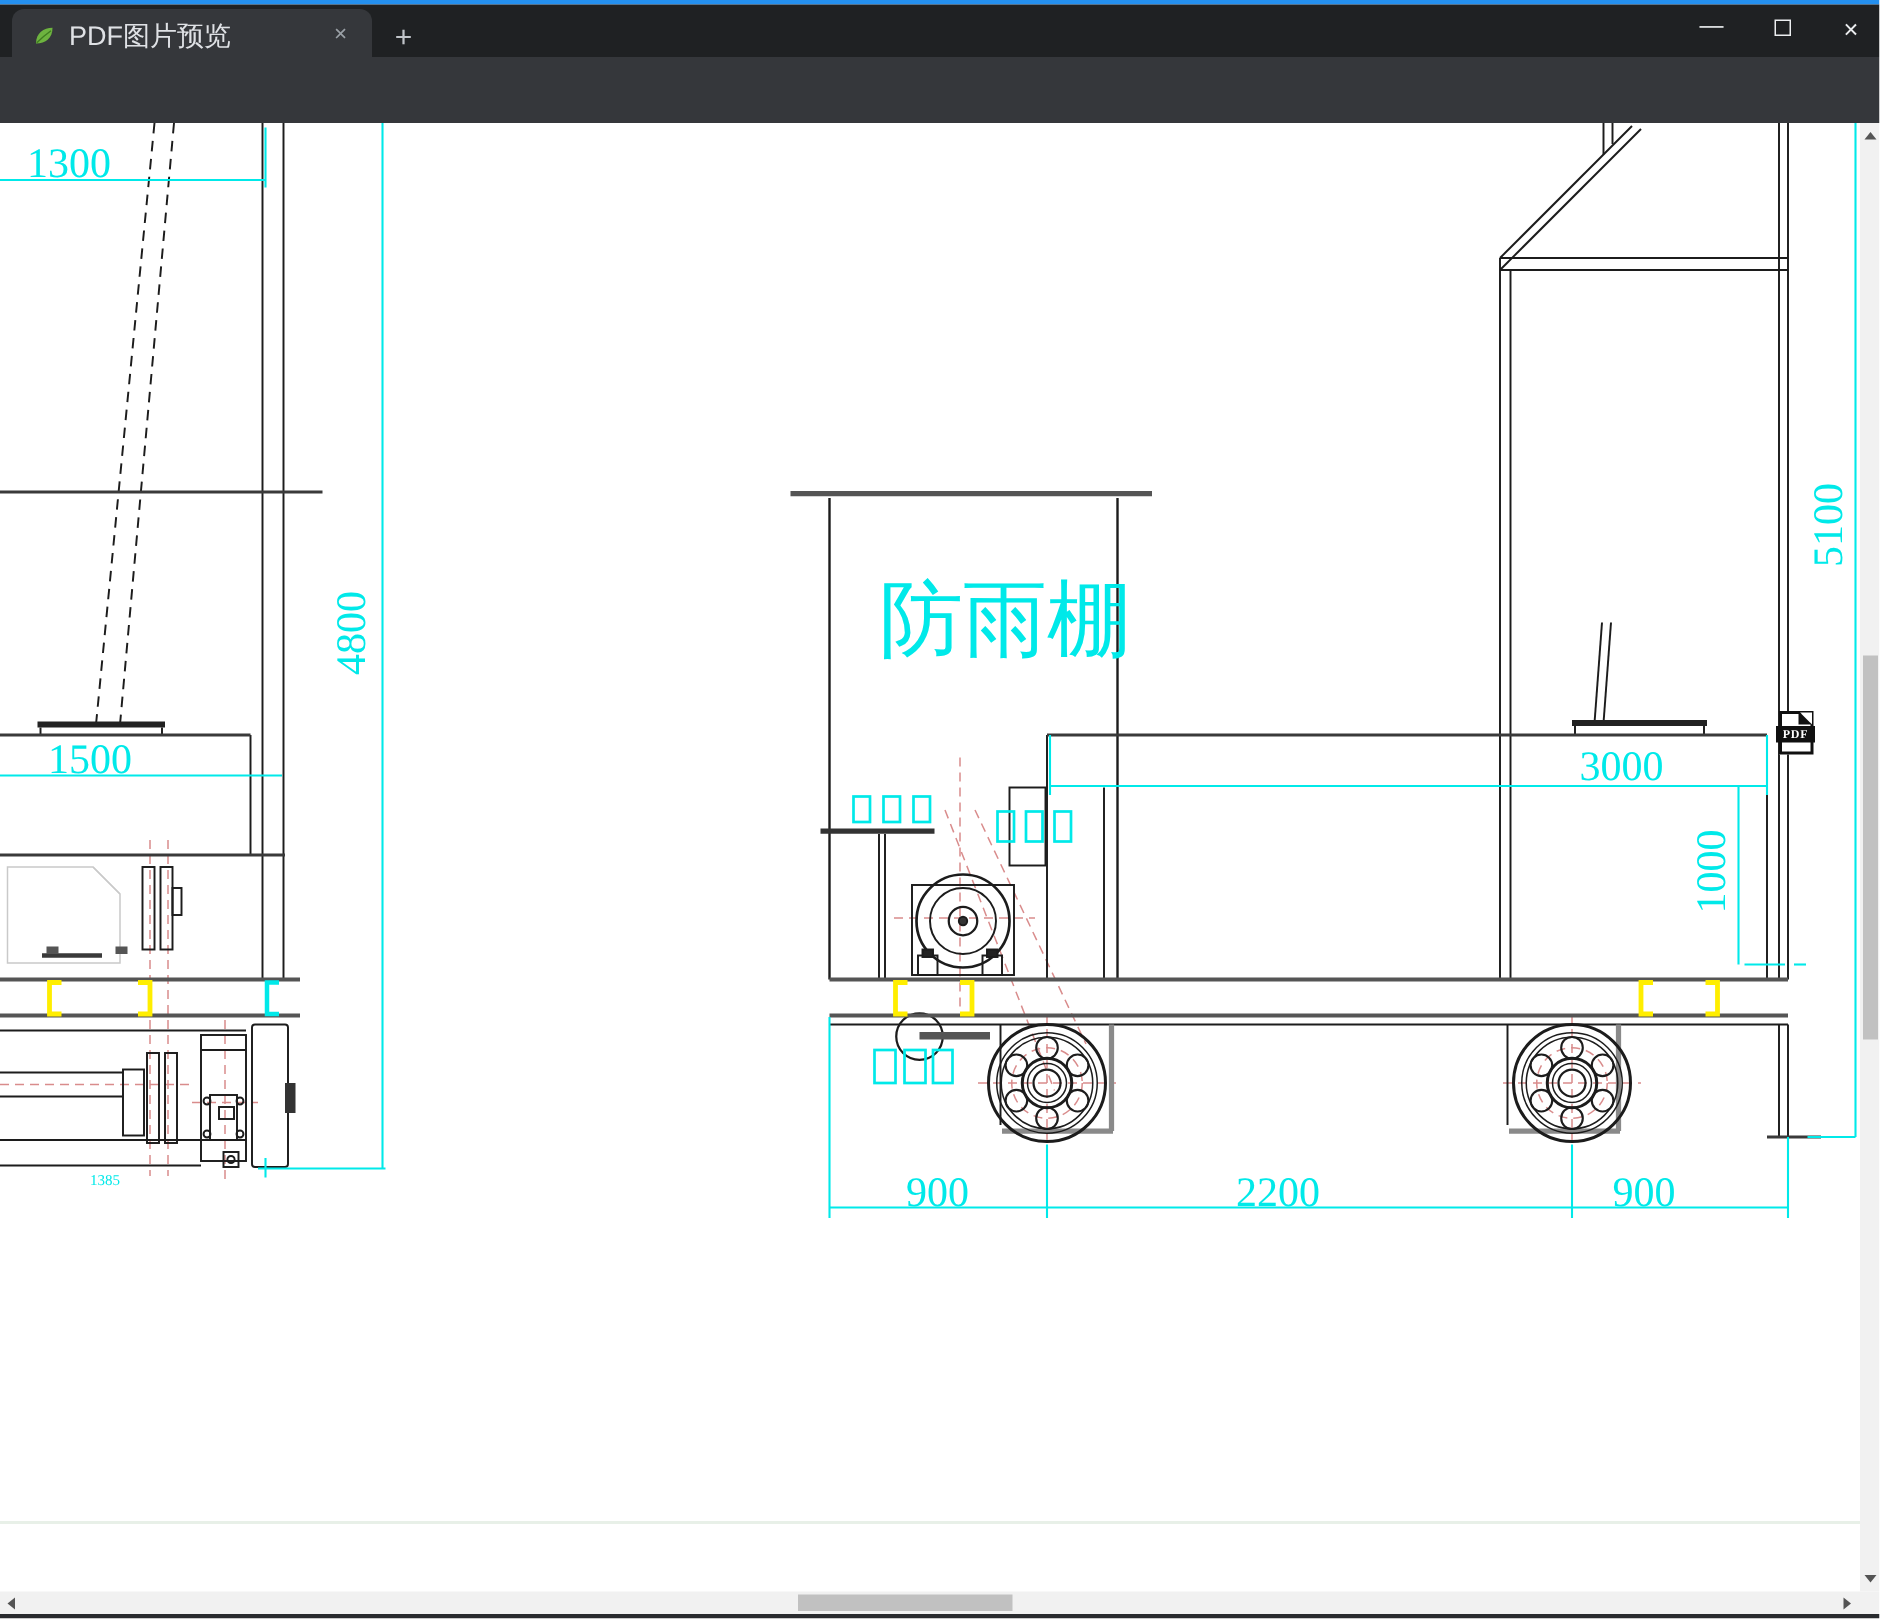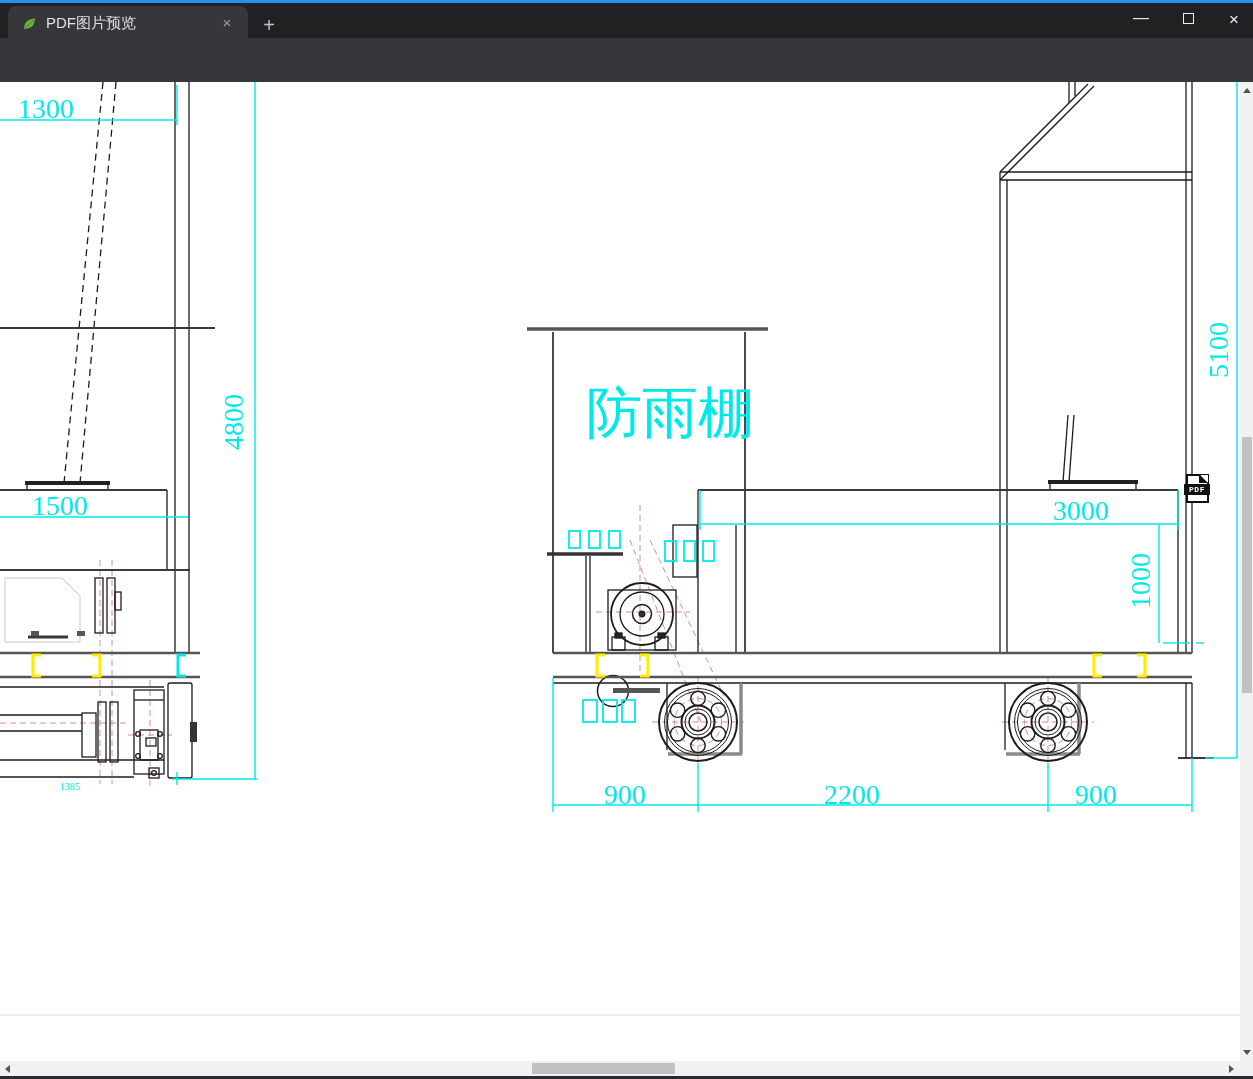--- a/index.html
+++ b/index.html
@@ -7,21 +7,21 @@
               font-family:"Liberation Sans", sans-serif; }
   .abs { position:absolute; }
   #window { position:relative; width:1253px; height:1079px; background:#fff; }
 
   
   #accent-bar { left:0; top:0; width:1253px; height:3px; background:#2490ef; }
   #tabstrip { left:0; top:3px; width:1253px; height:35px; background:#1f2123; }
   #tab { left:8px; top:3px; width:240px; height:35px; background:#35373b;
          border-radius:8px 8px 0 0; display:flex; align-items:center; }
   #tab-favicon { width:16px; height:16px; margin-left:13px; flex:none; }
-  #tab-title { color:#dfe1e5; font-size:15px; margin-left:9px; white-space:nowrap;
+  #tab-title { color:#dfe1e5; font-size:18px; margin-left:9px; white-space:nowrap;
                overflow:hidden; width:170px; }
   #tab-close { color:#9aa0a6; font-size:15px; line-height:15px; width:18px; height:18px;
                text-align:center; margin-left:2px; cursor:default; }
   #new-tab { left:258px; top:12px; width:22px; height:22px; color:#c0c4c9; font-size:20px;
              line-height:20px; text-align:center; }
   .winctl { top:6px; width:30px; height:22px; color:#eceef0; text-align:center; }
   #win-min { left:1126px; font-size:16px; line-height:18px; }
   #win-max { left:1173px; }
   #win-max .sq { position:absolute; left:10px; top:4px; width:11px; height:11px;
                  border:1.5px solid #eceef0; }
@@ -92,21 +92,21 @@
   #pdf-icon { left:1186px; top:392px; width:23px; height:29px; background:#fff;
               border:2.2px solid #101010; }
   #pdf-icon .fold { position:absolute; right:-1px; top:-1px; width:0; height:0;
               border-top:8px solid #fff; border-left:8px solid transparent;
               outline:none; }
   #pdf-icon .fold::before { content:""; position:absolute; left:-9px; top:-9px; width:0;
               height:0; border-bottom:9px solid #101010; border-right:9px solid transparent; }
   #pdf-icon .band { position:absolute; left:-4px; top:8px; width:26px; height:11px;
               background:#101010; color:#fff; font-size:8px; font-weight:bold;
               text-align:center; line-height:11px; letter-spacing:0.5px;
-              font-family:Liberation Mono, monospace; }
+              font-family:Liberation Serif, serif; }
 
   
   #vscroll { left:1240px; top:0px; width:13px; height:979px; background:#f1f1f1; }
   #vthumb  { position:absolute; left:1.5px; top:355px; width:10px; height:256px;
              background:#c1c1c1; }
   .tri { position:absolute; width:0; height:0; }
   #v-up   { left:3px; top:6px;  border-left:4px solid transparent;
             border-right:4px solid transparent; border-bottom:5px solid #545454; }
   #v-down { left:3px; bottom:6px; border-left:4px solid transparent;
             border-right:4px solid transparent; border-top:5px solid #545454; }

